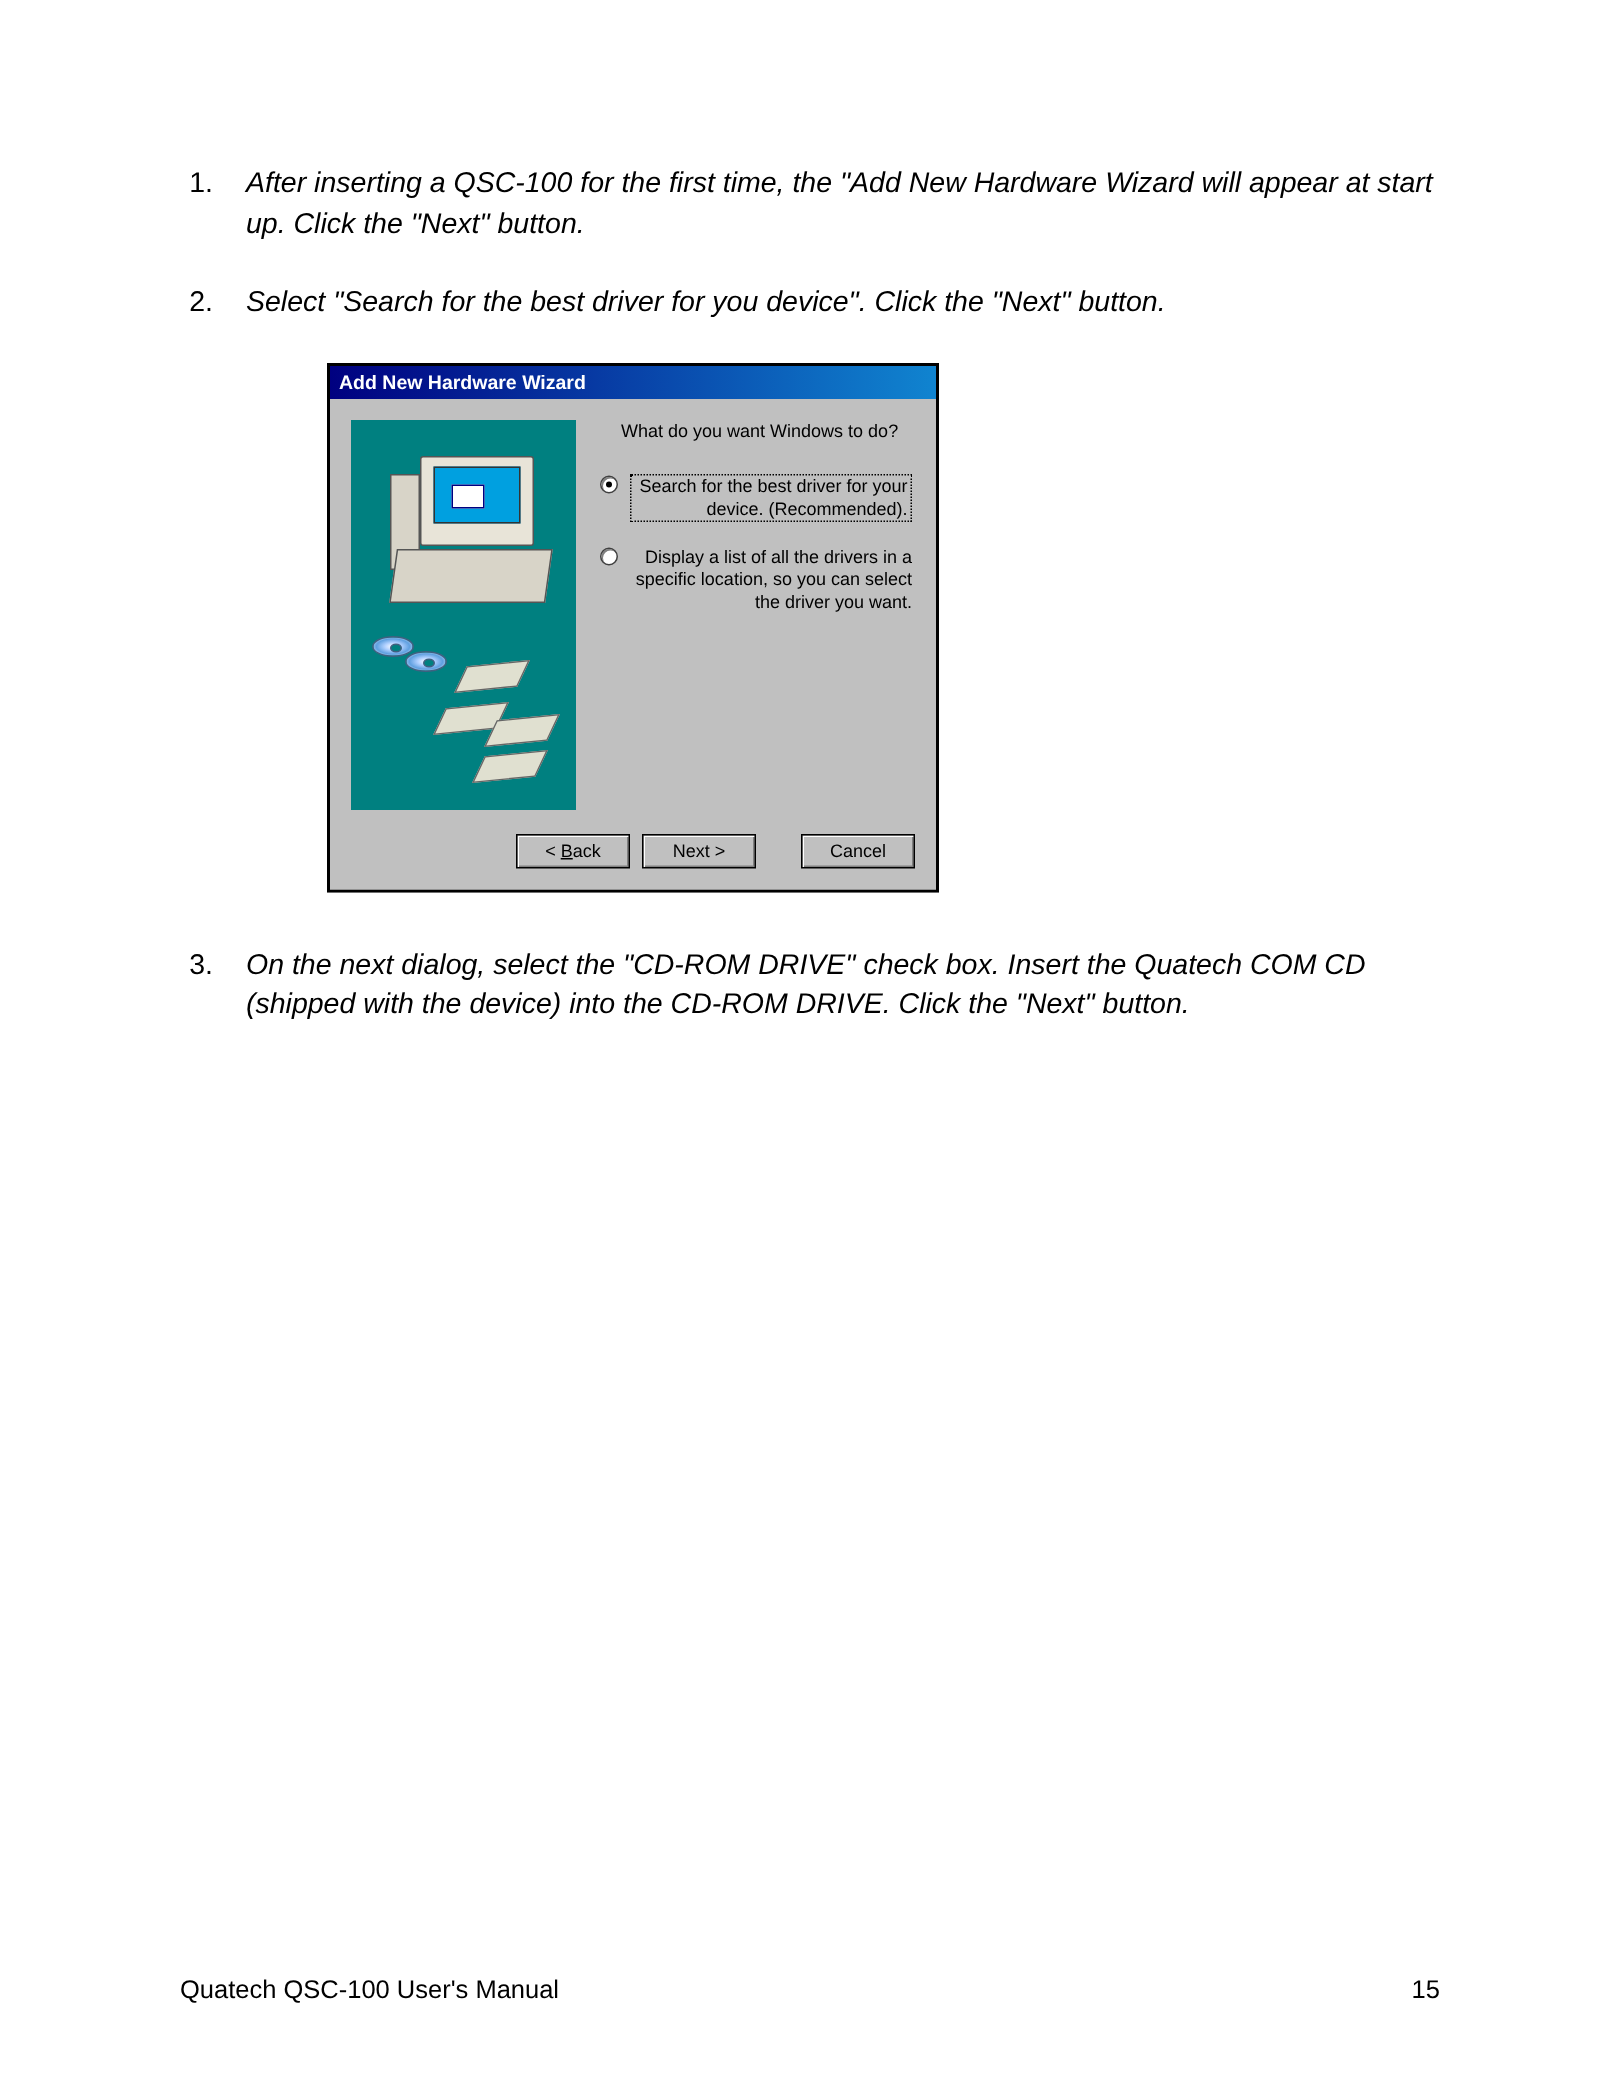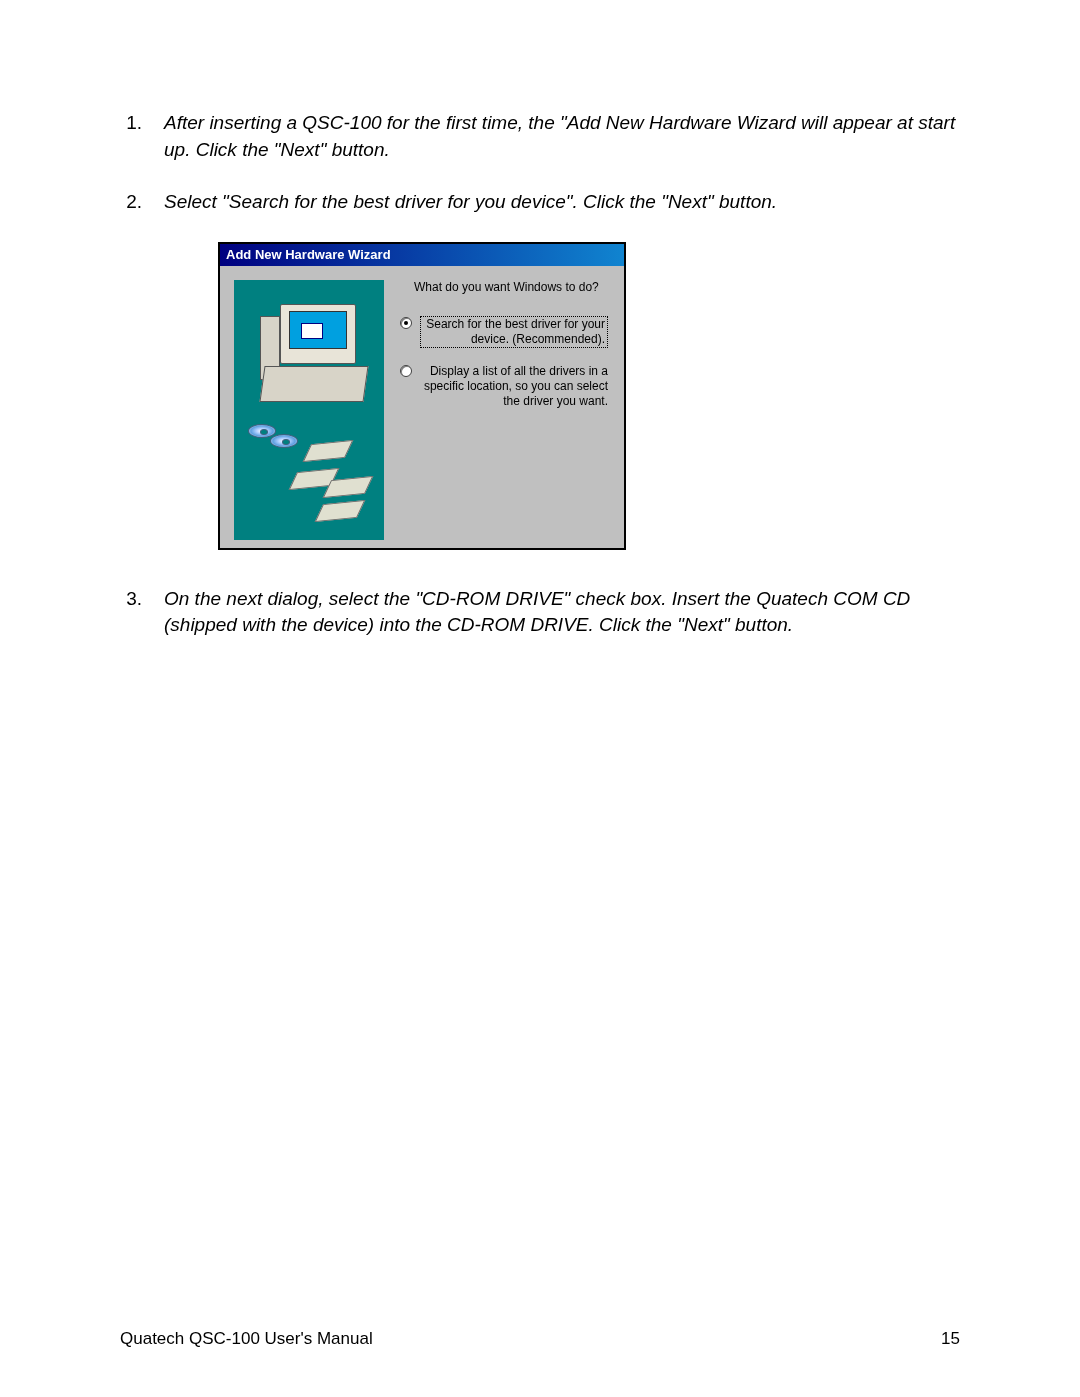--- a/index.html
+++ b/index.html
@@ -179,21 +179,21 @@
     box-shadow: inset 1px 1px 0 #fff, inset -1px -1px 0 #808080;
     font-family:"MS Sans Serif",Tahoma,Arial,sans-serif;
     font-size:12px;
     display:flex;align-items:center;justify-content:center;
     cursor:default;
     user-select:none;
   }
   .back-underline{ text-decoration: underline; text-decoration-thickness:1px; }
   .page-footer {
     position:absolute;
-    bottom:48px;
+    bottom:60px;
     left:120px; right:120px;
     display:flex;
     justify-content:space-between;
     font-size:17px;
   }
 </style>
 </head>
 <body>
 
 <div class="page">
@@ -232,20 +232,32 @@
             <div class="radio-dot selected"></div>
             <div class="radio-label-selected">Search for the best driver for your device. (Recommended).</div>
           </div>
 
           <div class="radio-row">
             <div class="radio-dot"></div>
             <div>Display a list of all the drivers in a specific location, so you can select the driver you want.</div>
           </div>
         </div>
       </div>
+      <div class="dialog-footer">
+        <div class="win-btn">
+          <span>&lt; <span class="back-underline">B</span>ack</span>
+        </div>
+        <div class="win-btn">
+          <span>Next &gt;</span>
+        </div>
+        <div style="width:14px"></div>
+        <div class="win-btn">
+          <span>Cancel</span>
+        </div>
+      </div>
     </div>
   </div>
 
   <div class="list-item">
     <div class="list-num">3.</div>
     <div class="list-text">On the next dialog, select the "CD-ROM DRIVE" check box. Insert the Quatech COM CD (shipped with the device) into the CD-ROM DRIVE. Click the "Next" button.</div>
   </div>
 </div>
 
 <div class="page-footer">

